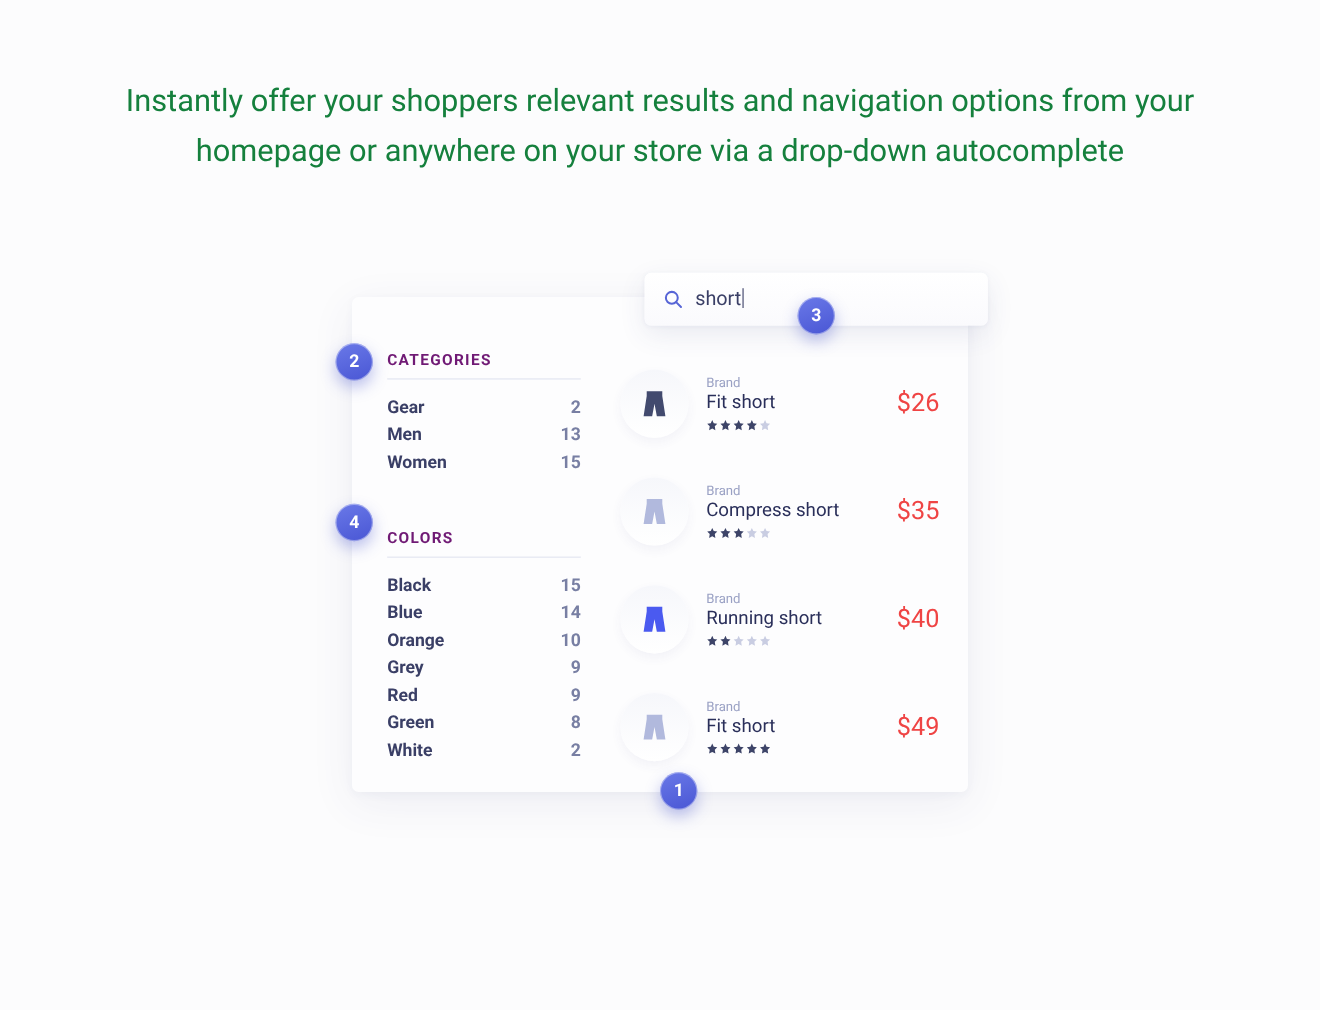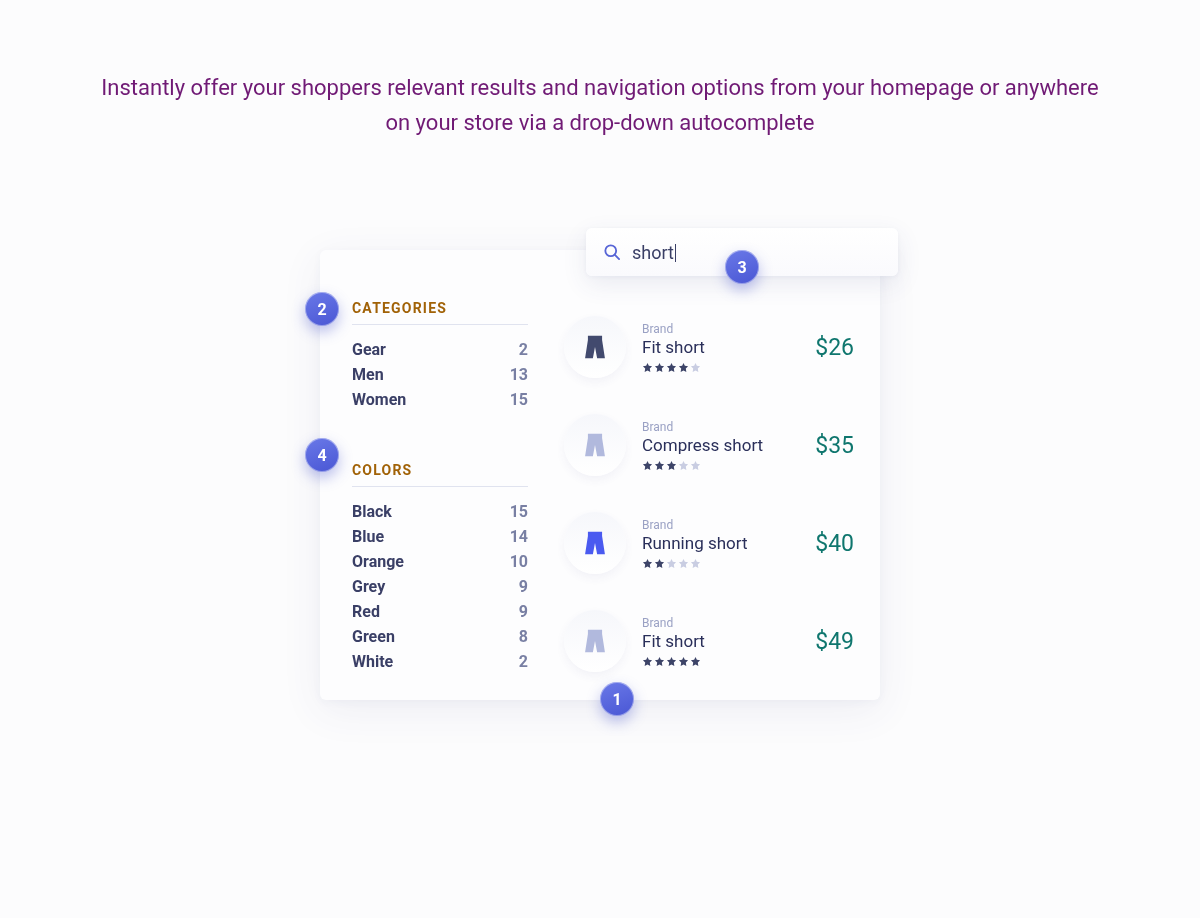--- a/index.html
+++ b/index.html
@@ -15,23 +15,23 @@
     text-align: center;
     padding-top: 70px;
   }
   .title {
     font-size: 40px;
     font-weight: 500;
     color: #2a2f5a;
     margin-bottom: 28px;
   }
   .subtitle {
-    font-size: 22px;
+    font-size: 28px;
     font-weight: 400;
-    color: #701a75;
+    color: #15803d;
     line-height: 1.6;
     max-width: 1000px;
     margin: 0 auto;
   }
   .widget-wrap {
     position: relative;
     width: 560px;
     margin: 110px auto 0;
   }
   .panel {
@@ -73,21 +73,21 @@
   }
   .sidebar {
     width: 176px;
     padding-top: 24px;
     flex-shrink: 0;
   }
   .facet-title {
     font-size: 14px;
     letter-spacing: 1.2px;
     font-weight: 700;
-    color: #a16207;
+    color: #701a75;
     border-bottom: 1px solid #e0e3ef;
     padding-bottom: 8px;
     margin-bottom: 12px;
   }
   .facet-list { list-style: none; font-weight: bold; }
   .facet-item {
     display: flex;
     justify-content: space-between;
     font-size: 16px;
     color: #3a3f66;
@@ -115,21 +115,21 @@
     box-shadow: 0 4px 10px rgba(60,70,130,0.06);
     display: flex;
     align-items: center;
     justify-content: center;
     flex-shrink: 0;
   }
   .pinfo { flex: 1; min-width: 0; }
   .brand { font-size: 12px; color: #9aa1c4; line-height: 1.2; }
   .pname { font-size: 17px; color: #2a2f5a; line-height: 1.3; }
   .stars { display: flex; gap: 1px; margin-top: 4px; }
-  .price { font-size: 23px; color: #0f766e; font-weight: 400; min-width: 52px; text-align: right;}
+  .price { font-size: 23px; color: #ef4444; font-weight: 400; min-width: 52px; text-align: right;}
   .callout {
     position: absolute;
     width: 34px; height: 34px;
     border-radius: 50%;
     background: linear-gradient(160deg,#6a79e8,#4956d4);
     box-shadow: 0 6px 14px rgba(60,75,200,0.35), 0 0 0 1px rgba(255,255,255,.4) inset;
     color: #fff;
     font-weight: 700;
     font-size: 16px;
     display: flex;

